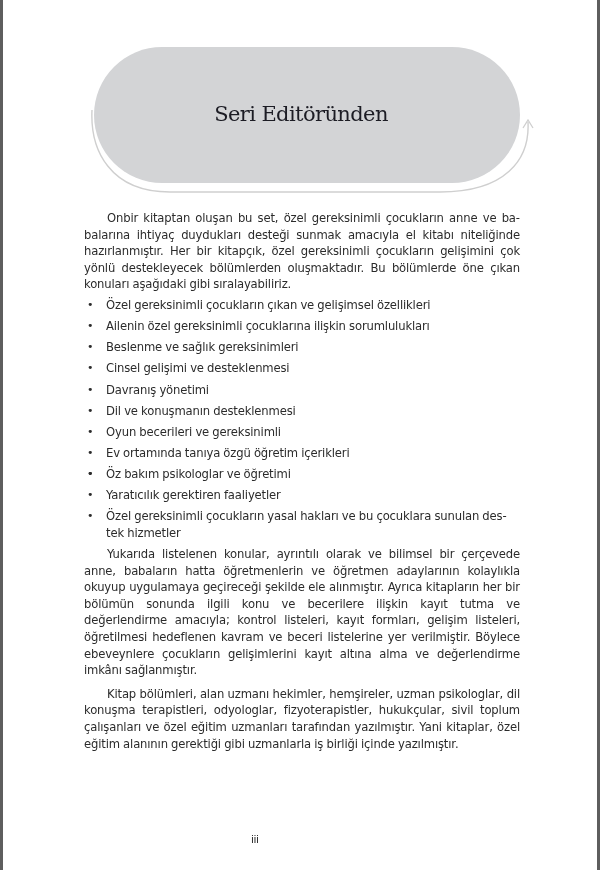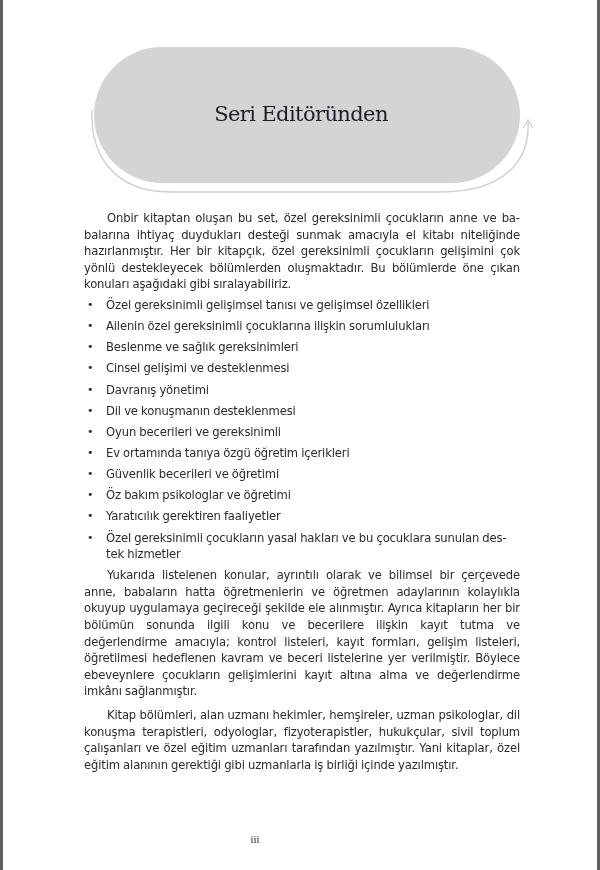--- a/index.html
+++ b/index.html
@@ -71,21 +71,21 @@
     .bullets li .bullet-dot {
       position: absolute;
       left: 3px; top: 0;
       font-size: 11px;
     }
     .page-number {
       position: absolute;
       left: 0; width: 510px;
       top: 833px;
       text-align: center;
-      font-family: Liberation Serif, serif;
+      font-family: Liberation Sans, sans-serif;
       font-size: 11px;
       color: #2b2b2b;
     }
   </style>
 </head>
 <body>
 
 <div class="edge-left"></div>
 <div class="edge-right"></div>
 
@@ -95,29 +95,29 @@
     <path d="M 463 88 L 468 80 L 473 88" fill="none" stroke="#cfcfcf" stroke-width="1.3"></path>
     <rect x="34" y="7" width="426" height="136" rx="68" ry="68" fill="#d3d4d6"></rect>
   </svg>
   <div class="title">Seri Editöründen</div>
 </div>
 
 <div class="content">
   <p class="para">Onbir kitaptan oluşan bu set, özel gereksinimli çocukların anne ve ba­balarına ihtiyaç duydukları desteği sunmak amacıyla el kitabı niteliğinde hazırlanmıştır. Her bir kitapçık, özel gereksinimli çocukların gelişimini çok yönlü destekleyecek bölümlerden oluşmaktadır. Bu bölümlerde öne çıkan konuları aşağıdaki gibi sıralayabiliriz.</p>
 
   <ul class="bullets">
-    <li><span class="bullet-dot">•</span><span>Özel gereksinimli gelişimsel tanısı ve gelişimsel özellikleri</span></li>
+    <li><span class="bullet-dot">•</span><span>Özel gereksinimli çocukların çıkan ve gelişimsel özellikleri</span></li>
     <li><span class="bullet-dot">•</span><span>Ailenin özel gereksinimli çocuklarına ilişkin sorumlulukları</span></li>
     <li><span class="bullet-dot">•</span><span>Beslenme ve sağlık gereksinimleri</span></li>
     <li><span class="bullet-dot">•</span><span>Cinsel gelişimi ve desteklenmesi</span></li>
     <li><span class="bullet-dot">•</span><span>Davranış yönetimi</span></li>
     <li><span class="bullet-dot">•</span><span>Dil ve konuşmanın desteklenmesi</span></li>
     <li><span class="bullet-dot">•</span><span>Oyun becerileri ve gereksinimli</span></li>
     <li><span class="bullet-dot">•</span><span>Ev ortamında tanıya özgü öğretim içerikleri</span></li>
-    <li><span class="bullet-dot">•</span><span>Güvenlik becerileri ve öğretimi</span></li>
+    <li><span class="bullet-dot">•</span></li>
     <li><span class="bullet-dot">•</span><span>Öz bakım psikologlar ve öğretimi</span></li>
     <li><span class="bullet-dot">•</span><span>Yaratıcılık gerektiren faaliyetler</span></li>
     <li><span class="bullet-dot">•</span><span>Özel gereksinimli çocukların yasal hakları ve bu çocuklara sunulan des­tek hizmetler</span></li>
   </ul>
 
   <p class="para">Yukarıda listelenen konular, ayrıntılı olarak ve bilimsel bir çerçevede anne, babaların hatta öğretmenlerin ve öğretmen adaylarının kolaylık­la okuyup uygulamaya geçireceği şekilde ele alınmıştır. Ayrıca kitapların her bir bölümün sonunda ilgili konu ve becerilere ilişkin kayıt tutma ve değerlendirme amacıyla; kontrol listeleri, kayıt formları, gelişim listeleri, öğretilmesi hedeflenen kavram ve beceri listelerine yer verilmiştir. Böyle­ce ebeveynlere çocukların gelişimlerini kayıt altına alma ve değerlendirme imkânı sağlanmıştır.</p>
   <p class="para">Kitap bölümleri, alan uzmanı hekimler, hemşireler, uzman psikologlar, dil konuşma terapistleri, odyologlar, fizyoterapistler, hukukçular, sivil top­lum çalışanları ve özel eğitim uzmanları tarafından yazılmıştır. Yani kitap­lar, özel eğitim alanının gerektiği gibi uzmanlarla iş birliği içinde yazılmıştır.</p>
 </div>
 
 <div class="page-number">iii</div>

